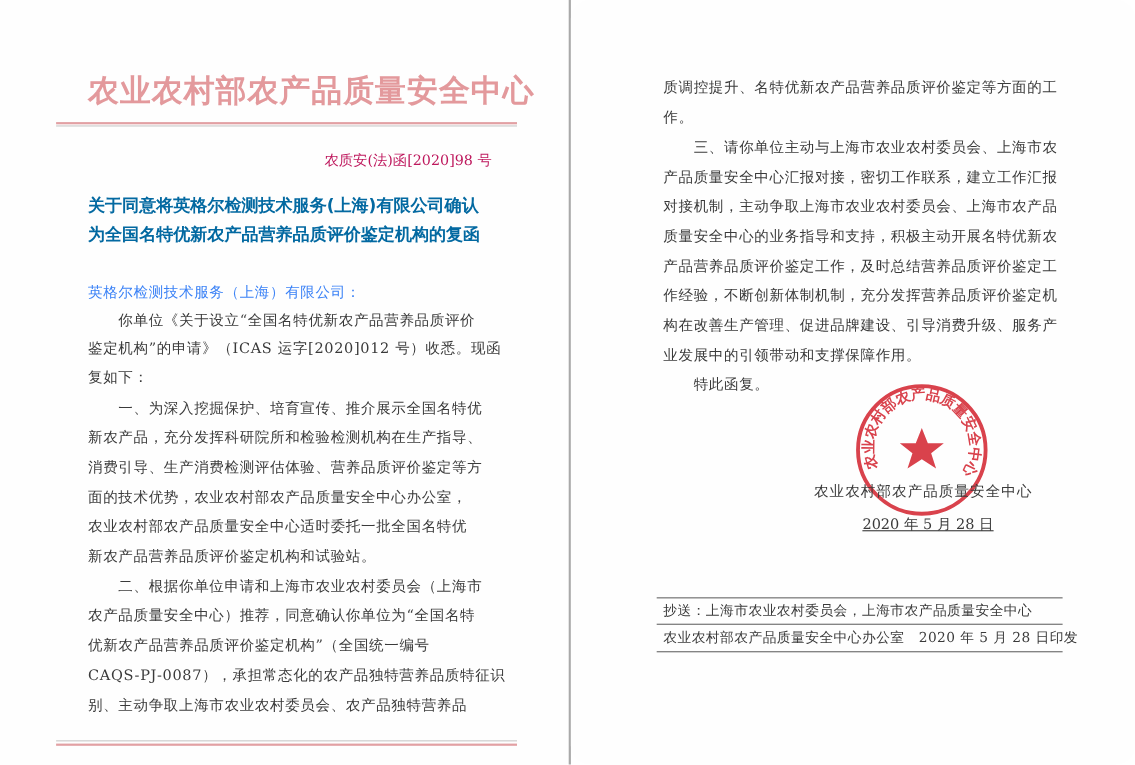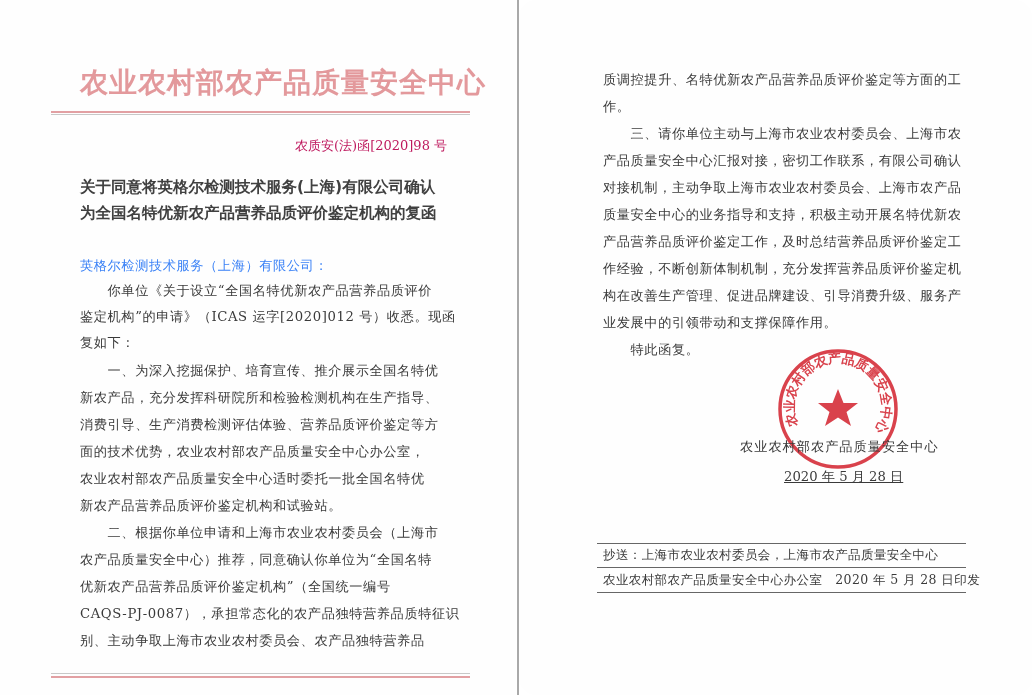--- a/index.html
+++ b/index.html
@@ -22,21 +22,21 @@
     }
     .red-rule { position: absolute; left: 51px; width: 419px; height: 2px; background: #e2a0a3; }
     .grey-rule { position: absolute; left: 51px; width: 419px; height: 1px; background: #c8c8c8; }
 
     .doc-number {
       position: absolute; left: 295px; top: 137px;
       font-size: 13px; color: #be185d; white-space: nowrap;
     }
     .doc-title {
       position: absolute; left: 80px; width: 360px;
-      font-size: 15.5px; font-weight: bold; color: #404040; white-space: nowrap;
+      font-size: 15.5px; font-weight: bold; color: #0369a1; white-space: nowrap;
       font-family: "DejaVu Sans", "Liberation Sans", sans-serif;
     }
     .line {
       position: absolute; font-size: 13.2px; white-space: nowrap; color: #3a3a3a;
       letter-spacing: 0.6px;
     }
     .addressee { font-weight: normal; color: #3b82f6; }
 
     .seal {
       position: absolute; left: 776px; top: 347px; width: 124px; height: 124px;
@@ -80,21 +80,21 @@
   <div class="grey-rule" style="top:673px"></div>
   <div class="red-rule" style="top:676px"></div>
 </div>
 
 <div class="gutter"></div>
 
 <div class="page page-right">
   <div class="line" style="left:84px;top:71px">质调控提升、名特优新农产品营养品质评价鉴定等方面的工</div>
   <div class="line" style="left:84px;top:98px">作。</div>
   <div class="line" style="left:84px;top:125px">　　三、请你单位主动与上海市农业农村委员会、上海市农</div>
-  <div class="line" style="left:84px;top:152px">产品质量安全中心汇报对接，密切工作联系，有限公司确认</div>
+  <div class="line" style="left:84px;top:152px">产品质量安全中心汇报对接，密切工作联系，建立工作汇报</div>
   <div class="line" style="left:84px;top:179px">对接机制，主动争取上海市农业农村委员会、上海市农产品</div>
   <div class="line" style="left:84px;top:206px">质量安全中心的业务指导和支持，积极主动开展名特优新农</div>
   <div class="line" style="left:84px;top:233px">产品营养品质评价鉴定工作，及时总结营养品质评价鉴定工</div>
   <div class="line" style="left:84px;top:260px">作经验，不断创新体制机制，充分发挥营养品质评价鉴定机</div>
   <div class="line" style="left:84px;top:287px">构在改善生产管理、促进品牌建设、引导消费升级、服务产</div>
   <div class="line" style="left:84px;top:314px">业发展中的引领带动和支撑保障作用。</div>
   <div class="line" style="left:84px;top:341px">　　特此函复。</div>
 </div>
 
 <svg class="seal" viewBox="0 0 124 124">

